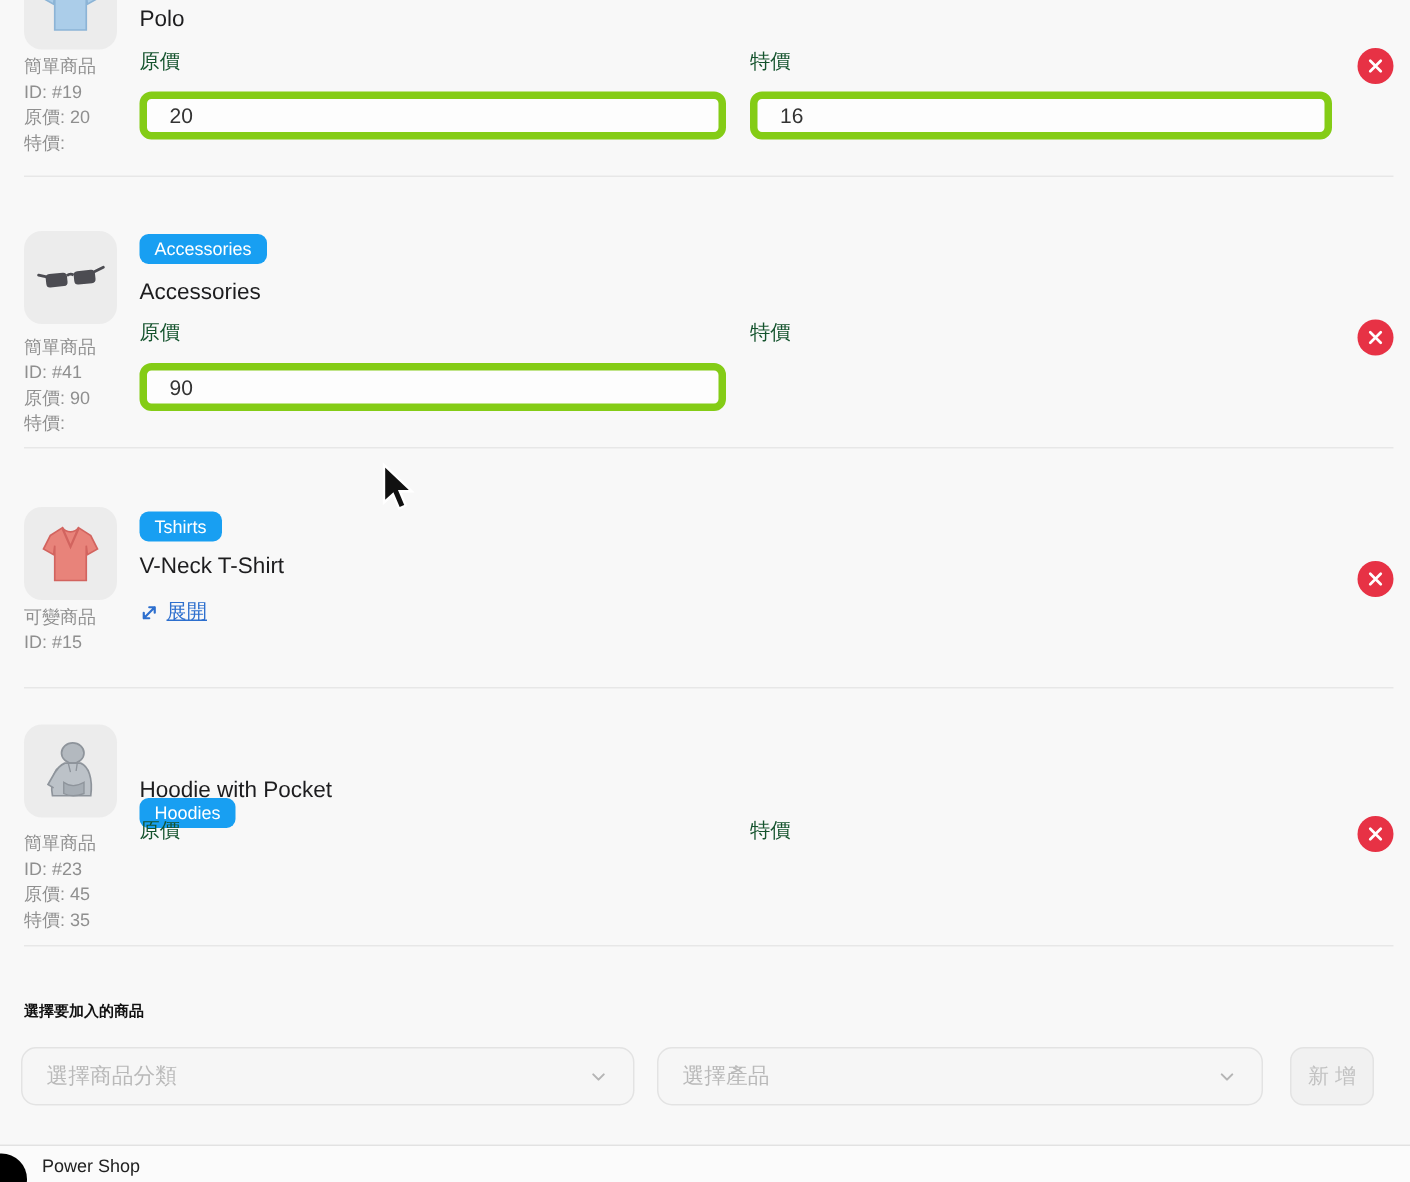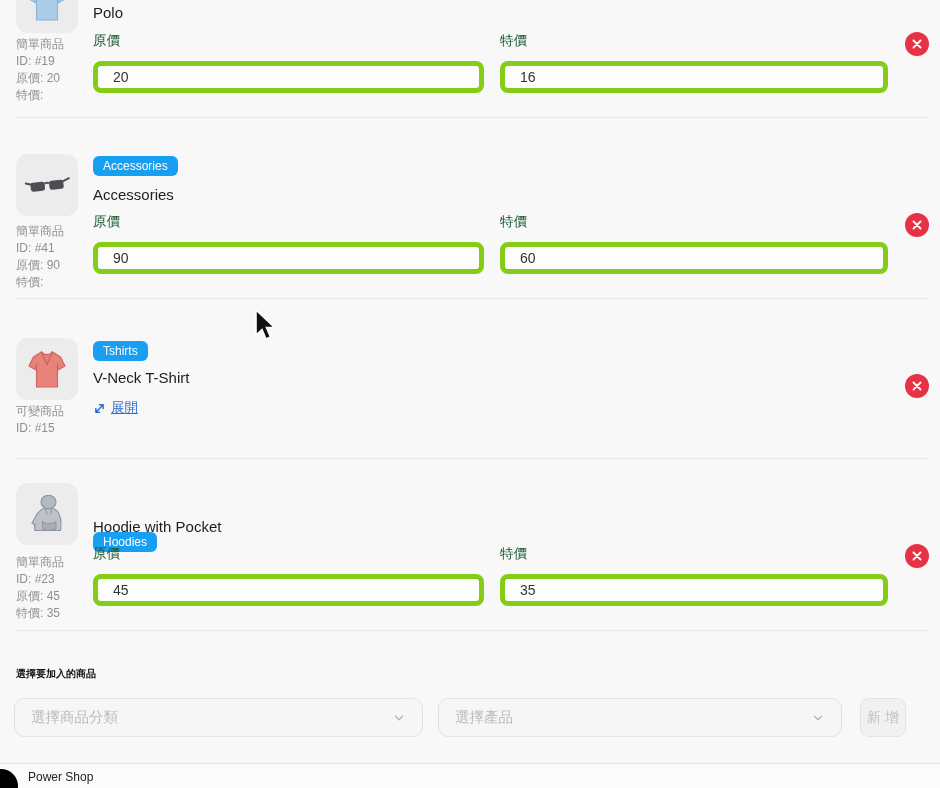--- a/index.html
+++ b/index.html
@@ -66,21 +66,21 @@
   .select-box {
     position:absolute; top:66px; height:39px;
     background:#f6f6f6; border:1px solid #e3e3e3; border-radius:10px;
     display:flex; align-items:center; padding:0 16px;
     font-size:14.5px; color:#b9b9b9; cursor:pointer;
   }
   .select-box .chev { margin-left:auto; }
   .select-cat { left:0; width:409px; }
   .select-prod { left:424px; width:404px; }
   .add-btn {
-    position:absolute; top:66px; left:846px; width:46px; height:39px;
+    position:absolute; top:66px; left:846px; width:56px; height:39px;
     background:#f1f1f1; border:1px solid #e3e3e3; border-radius:9px;
     font-size:14px; color:#c2c2c2; font-family:inherit; cursor:pointer;
   }
 
   
   .footer {
     position:absolute; left:0; top:763px; width:940px; height:25px;
     border-top:1px solid #e2e2e2; background:#fbfbfb;
   }
   .brand { position:absolute; left:28px; top:6px; font-size:12px; color:#222; }
@@ -147,21 +147,20 @@
     </div>
     <div class="main" style="height:180px;">
       <span class="badge" style="top:37px;">Accessories</span>
       <div class="title" style="top:67px;">Accessories</div>
       <div class="field field-regular" style="top:94px;">
         <label>原價</label>
         <input type="text" value="90" style="">
       </div>
       <div class="field field-sale" style="top:94px;">
         <label>特價</label>
-        <input type="text" value="60" style="">
       </div>
     </div>
     <button class="remove" style="top:94px;">
       <svg width="10" height="10" viewBox="0 0 10 10">
         <path d="M1.5 1.5 L8.5 8.5 M8.5 1.5 L1.5 8.5" stroke="#fff" stroke-width="1.8" stroke-linecap="round"></path>
       </svg>
     </button>
   </div>
 
   <div class="row row3">
@@ -206,25 +205,23 @@
       <div>簡單商品</div>
       <div>ID: #23</div>
       <div>原價: 45</div>
       <div>特價: 35</div>
     </div>
     <div class="main" style="height:171px;">
       <span class="badge" style="top:28px;margin-top:44px;">Hoodies</span>
       <div class="title" style="top:58px;">Hoodie with Pocket</div>
       <div class="field field-regular" style="top:85px;">
         <label>原價</label>
-        <input type="text" value="45" style="">
       </div>
       <div class="field field-sale" style="top:85px;">
         <label>特價</label>
-        <input type="text" value="35" style="">
       </div>
     </div>
     <button class="remove" style="top:84px;">
       <svg width="10" height="10" viewBox="0 0 10 10">
         <path d="M1.5 1.5 L8.5 8.5 M8.5 1.5 L1.5 8.5" stroke="#fff" stroke-width="1.8" stroke-linecap="round"></path>
       </svg>
     </button>
   </div>
 
 </div>

